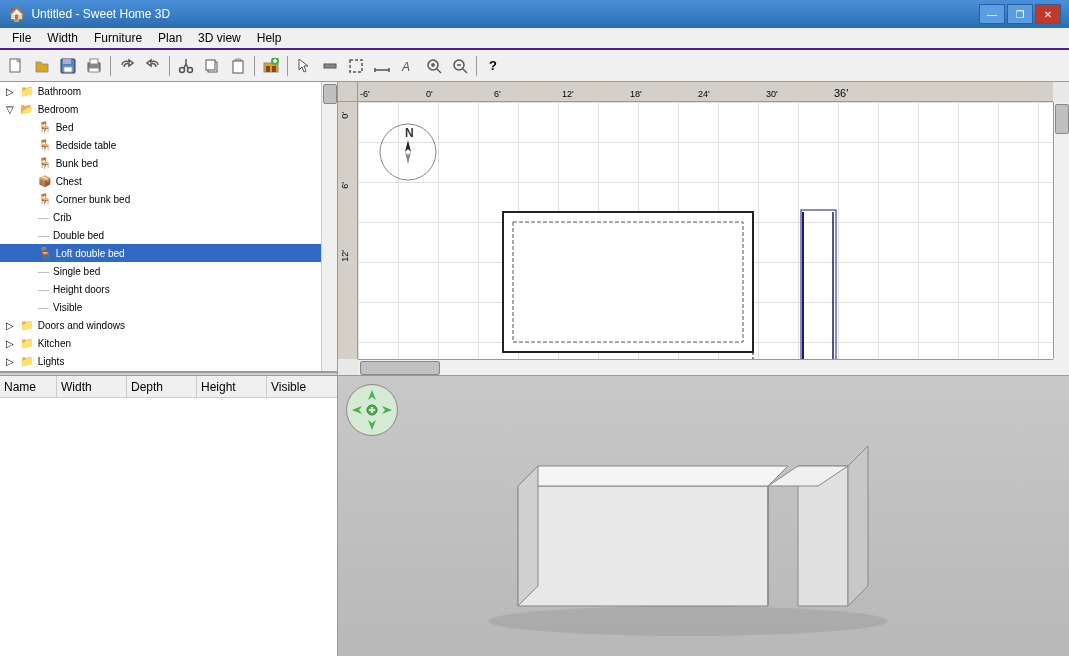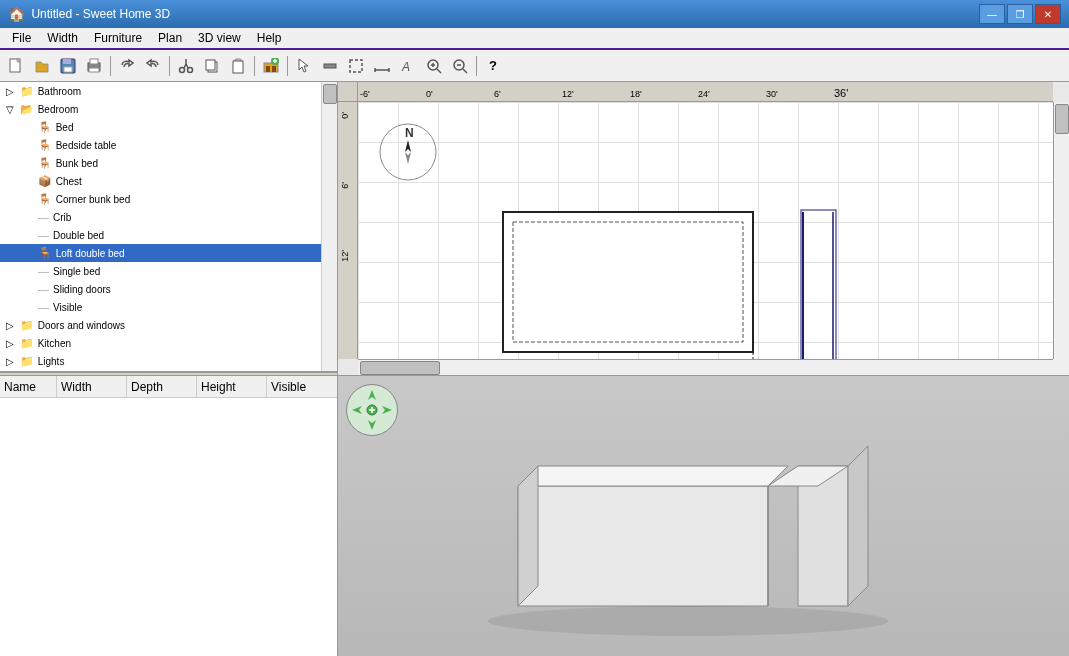--- a/index.html
+++ b/index.html
@@ -458,21 +458,21 @@
           <span class="indent" style="width:22px;"></span>
           <span class="expand-icon"></span>
           <span class="item-icon" style="color:#aaa;">—</span>
           <span class="tree-item-label">Single bed</span>
         </div>
 
         <div class="tree-item">
           <span class="indent" style="width:22px;"></span>
           <span class="expand-icon"></span>
           <span class="item-icon" style="color:#aaa;">—</span>
-          <span class="tree-item-label">Sliding doors</span>
+          <span class="tree-item-label">Height doors</span>
         </div>
 
         <div class="tree-item">
           <span class="indent" style="width:22px;"></span>
           <span class="expand-icon"></span>
           <span class="item-icon" style="color:#aaa;">—</span>
           <span class="tree-item-label">Visible</span>
         </div>
 
         <div class="tree-item">

